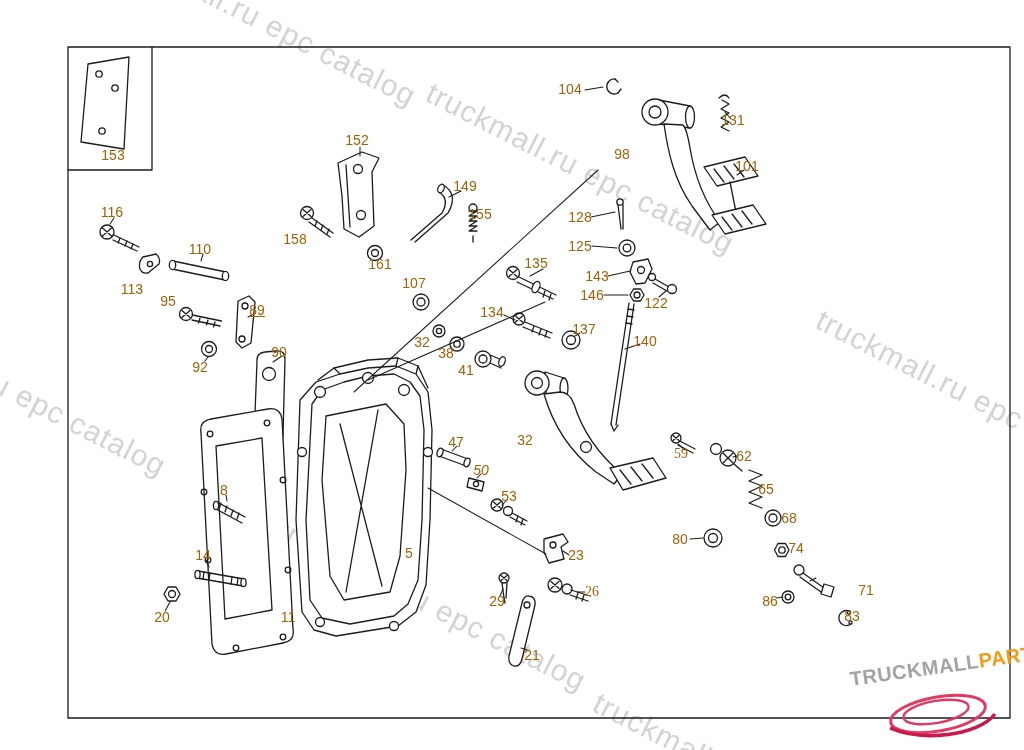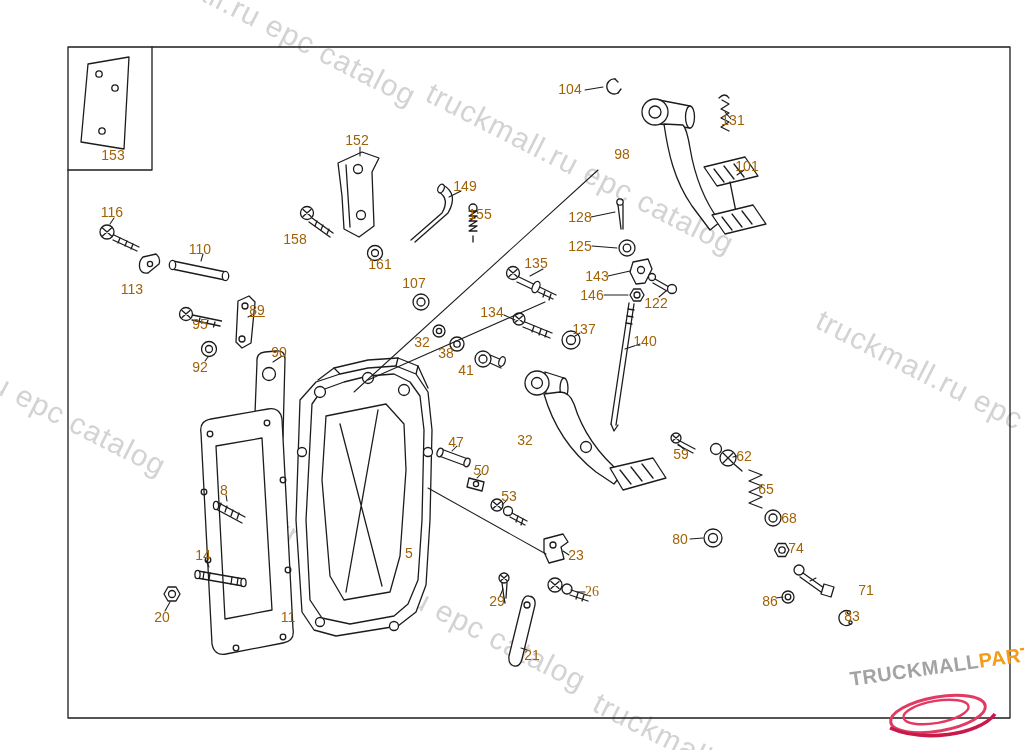--- a/index.html
+++ b/index.html
@@ -424,33 +424,33 @@
       <span class="part-label" style="left: 200px; top: 249px;">110</span>
       <span class="part-label" style="left: 360px; top: 264px; margin-left: 20px;">161</span>
       <span class="part-label" style="left: 132px; top: 289px;">113</span>
       <span class="part-label" style="left: 414px; top: 283px;">107</span>
       <span class="part-label" style="left: 580px; top: 217px;">128</span>
       <span class="part-label" style="left: 580px; top: 246px;">125</span>
       <span class="part-label" style="left: 536px; top: 263px;">135</span>
       <span class="part-label" style="left: 597px; top: 276px;">143</span>
       <span class="part-label" style="left: 592px; top: 295px;">146</span>
       <span class="part-label" style="left: 656px; top: 303px;">122</span>
-      <span class="part-label" style="left: 168px; top: 324px; margin-left: 32px;">95</span>
+      <span class="part-label" style="left: 168px; top: 301px;">95</span>
       <span class="part-label" style="left: 257px; top: 310px; text-decoration: underline;">89</span>
       <span class="part-label" style="left: 492px; top: 312px;">134</span>
       <span class="part-label" style="left: 584px; top: 329px;">137</span>
       <span class="part-label" style="left: 645px; top: 341px;">140</span>
       <span class="part-label" style="left: 200px; top: 367px;">92</span>
       <span class="part-label" style="left: 279px; top: 352px;">90</span>
       <span class="part-label" style="left: 422px; top: 342px;">32</span>
       <span class="part-label" style="left: 446px; top: 353px;">38</span>
       <span class="part-label" style="left: 466px; top: 370px;">41</span>
       <span class="part-label" style="left: 456px; top: 442px;">47</span>
       <span class="part-label" style="left: 525px; top: 440px;">32</span>
-      <span class="part-label" style="left: 681px; top: 454px;">59</span>
+      <span class="part-label" style="left: 681px; top: 454px; font-family: Liberation Serif, serif;">59</span>
       <span class="part-label" style="left: 744px; top: 456px;">62</span>
       <span class="part-label" style="left: 766px; top: 489px;">65</span>
       <span class="part-label" style="left: 789px; top: 518px;">68</span>
       <span class="part-label" style="left: 224px; top: 490px;">8</span>
       <span class="part-label" style="left: 481px; top: 470px; font-style: italic;">50</span>
       <span class="part-label" style="left: 509px; top: 496px;">53</span>
       <span class="part-label" style="left: 680px; top: 539px;">80</span>
       <span class="part-label" style="left: 796px; top: 548px;">74</span>
       <span class="part-label" style="left: 203px; top: 555px;">14</span>
       <span class="part-label" style="left: 409px; top: 553px;">5</span>

